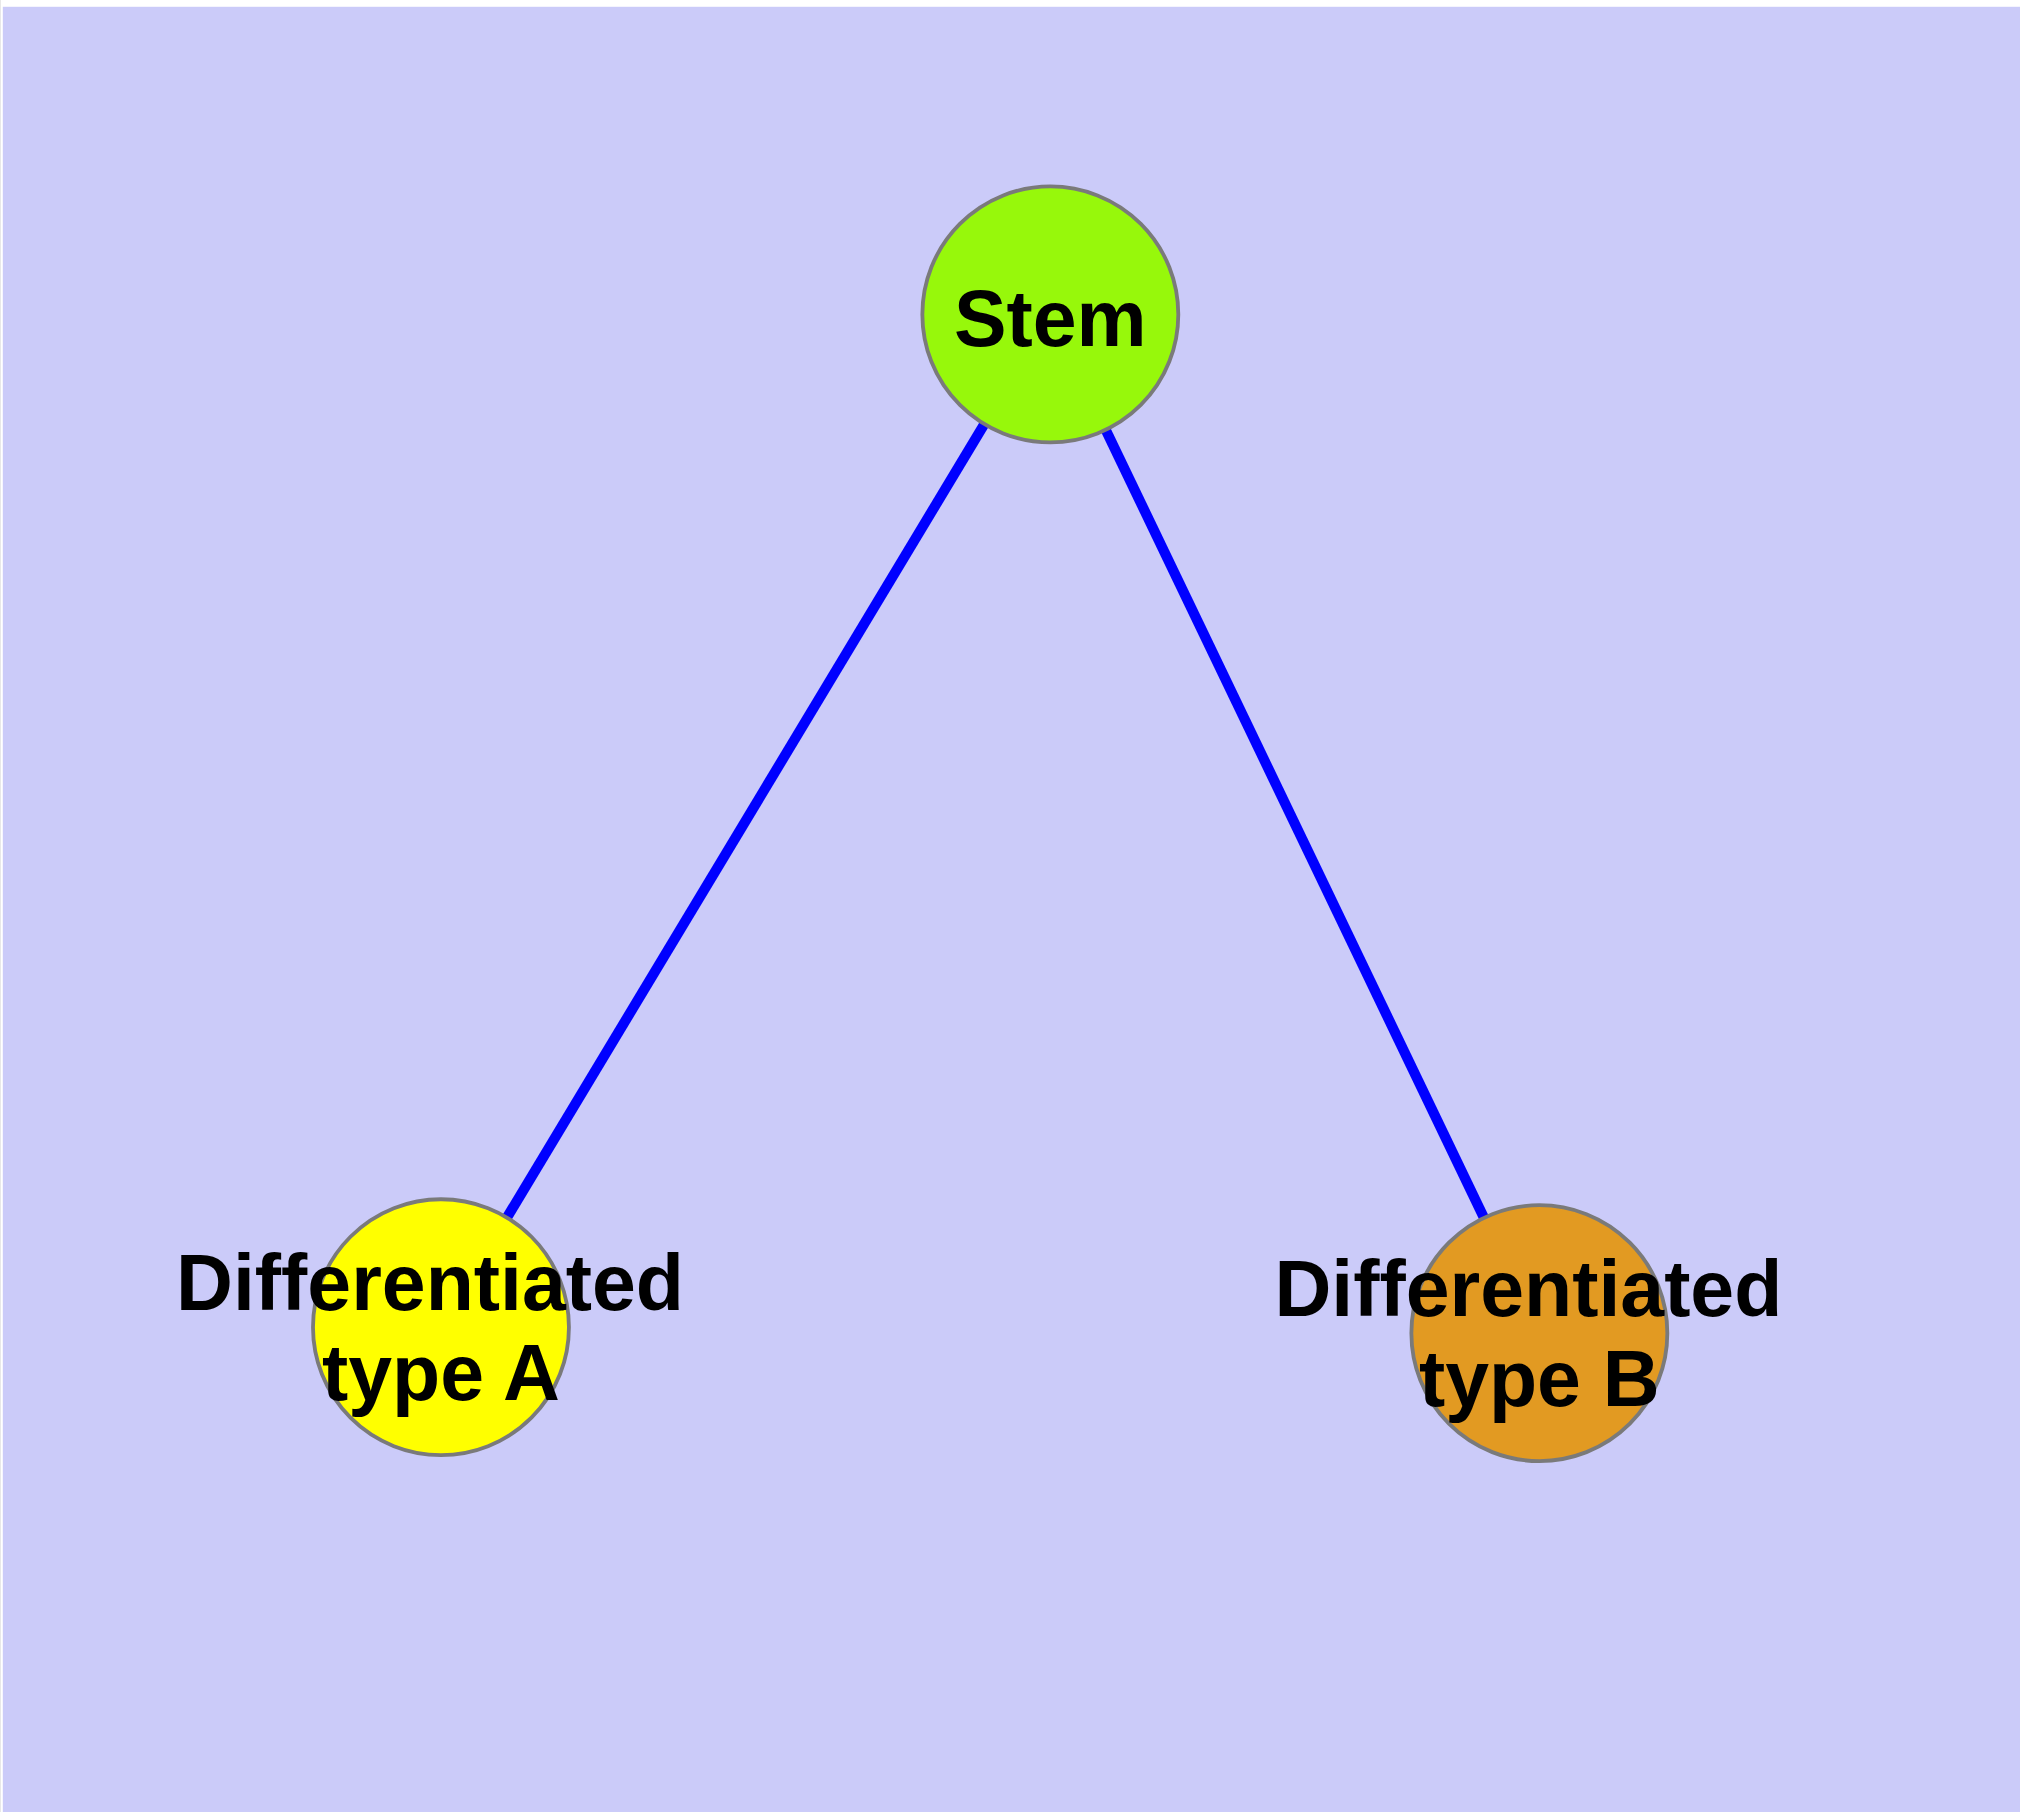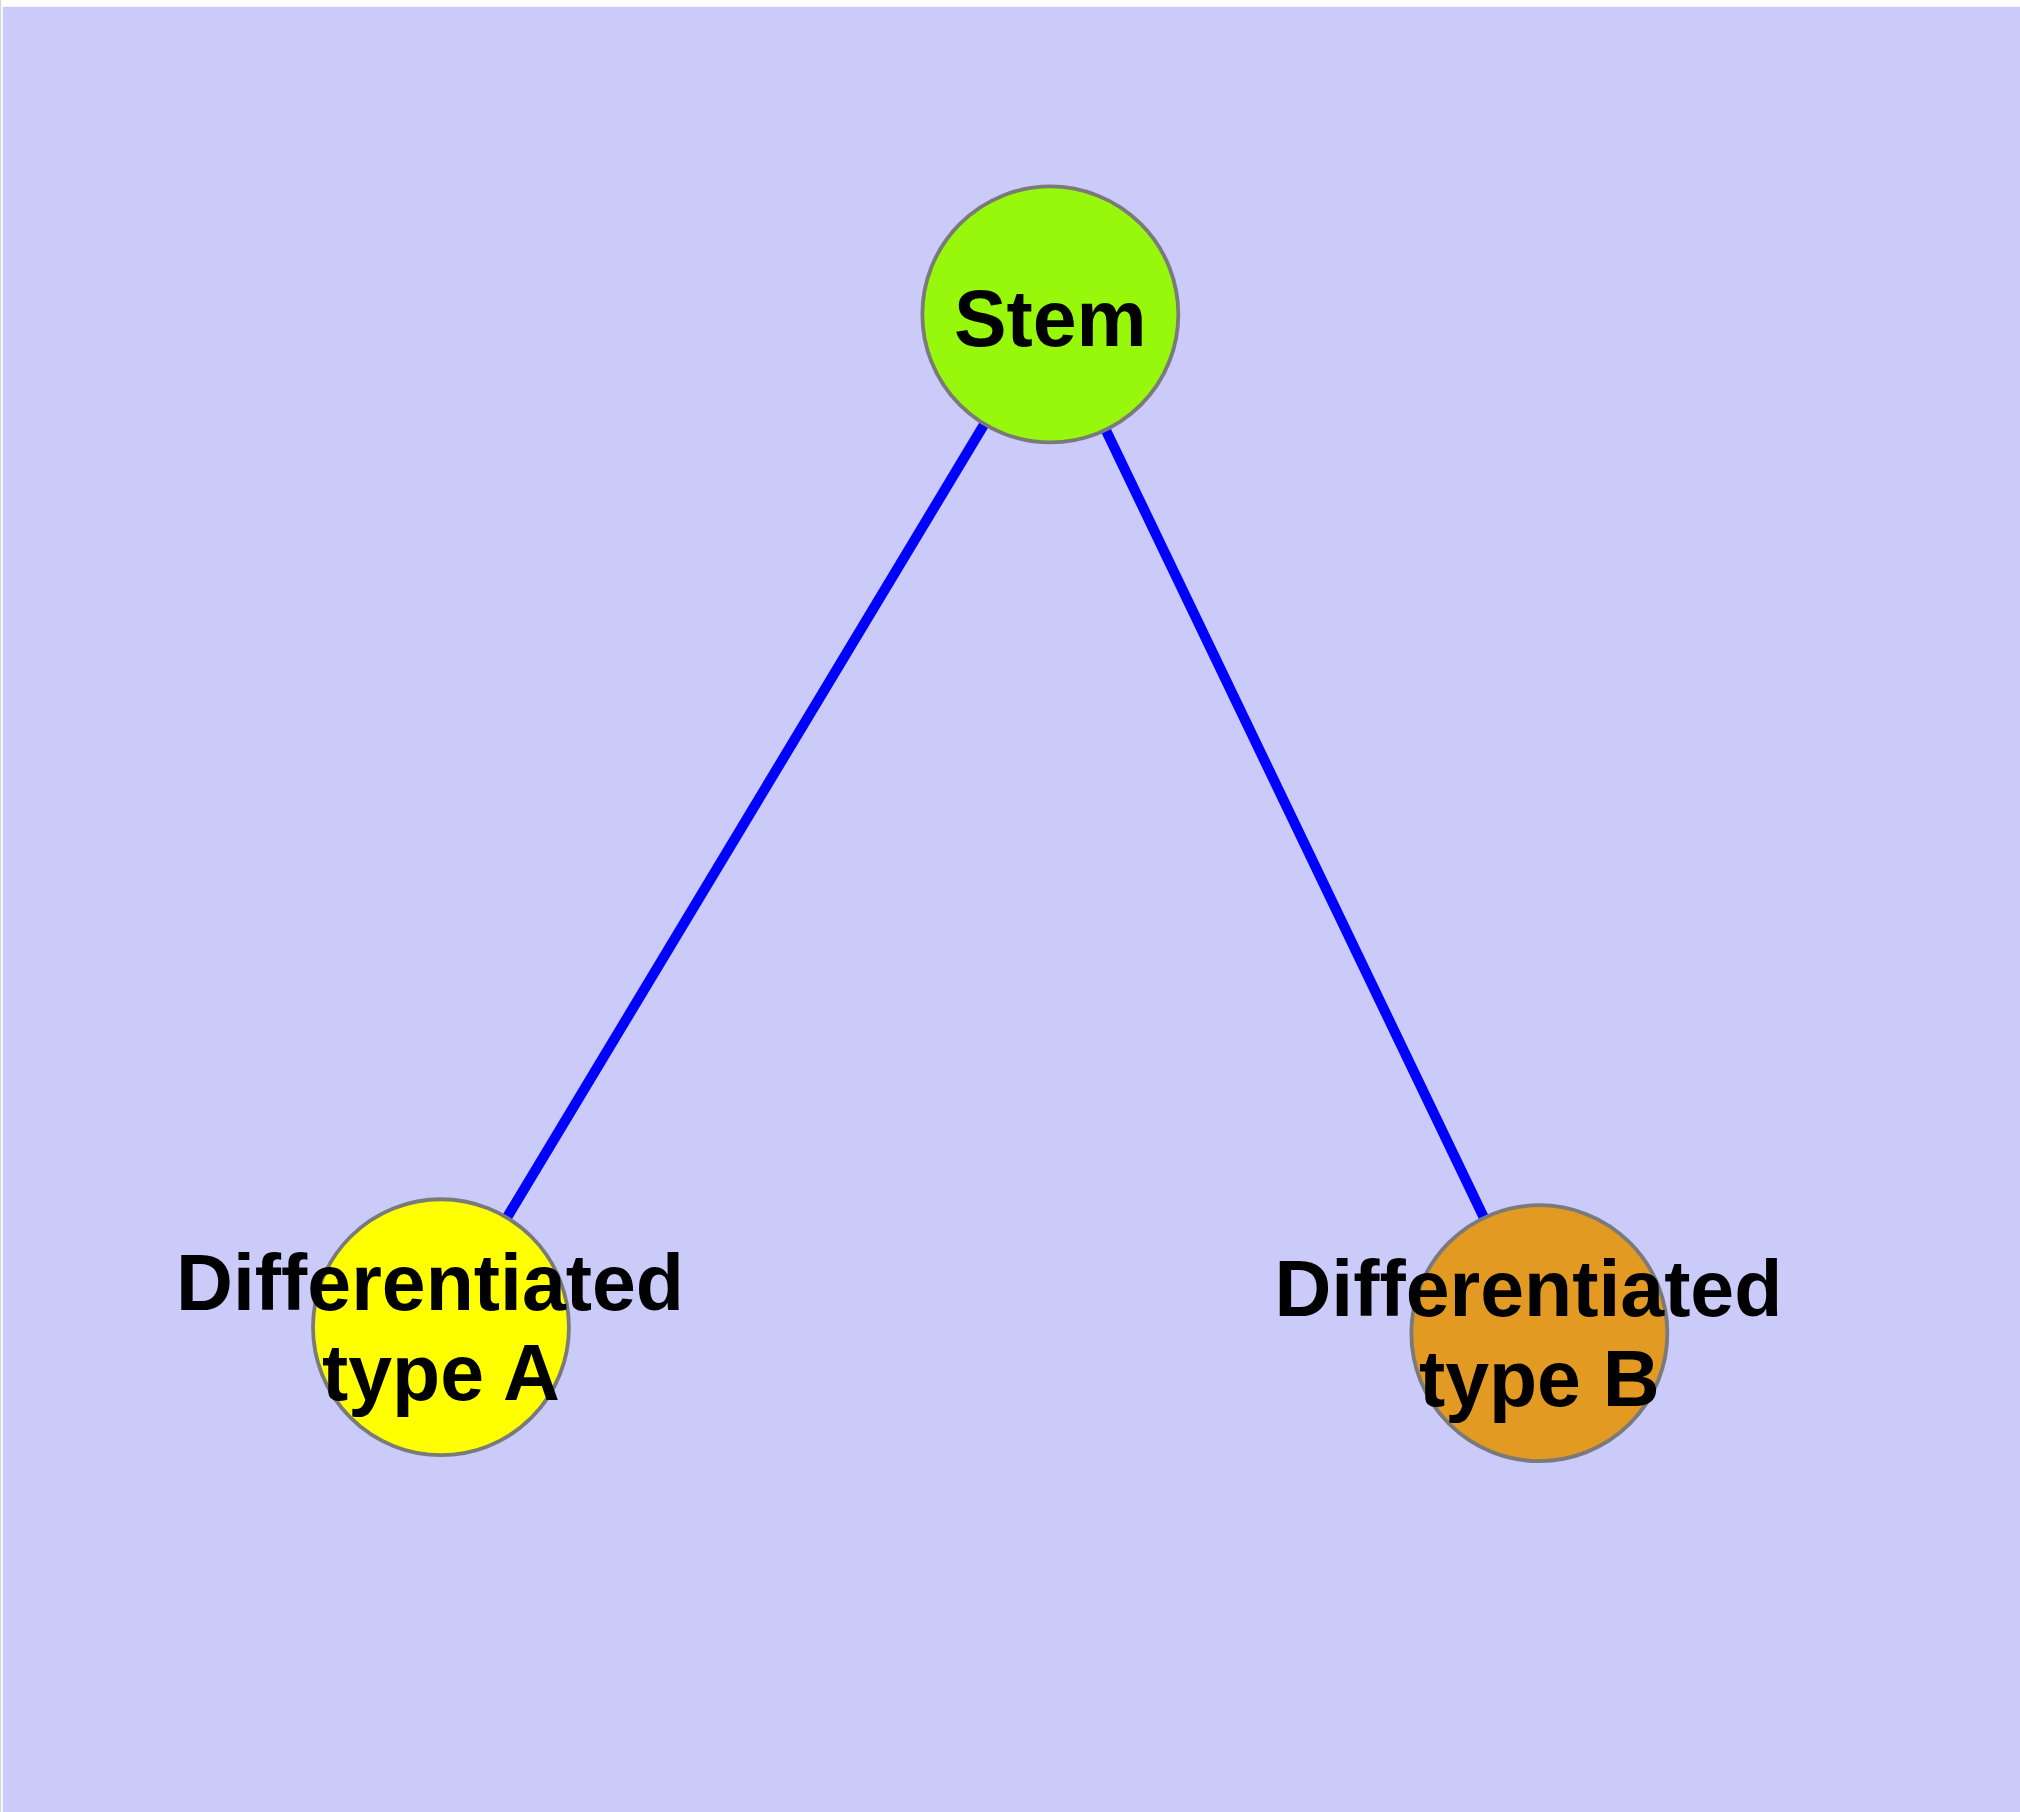--- a/index.html
+++ b/index.html
@@ -5,21 +5,21 @@
   html, body {
     margin: 0;
     padding: 0;
     background: #ffffff;
   }
   .canvas {
     position: relative;
     width: 2021px;
     height: 1812px;
     overflow: hidden;
-    background: #0f766e;
+    background: #a3a3a3;
   }
   svg { display: block; }
   .edge {
     stroke-width: 12px;
     fill: none;
   }
   .node {
     stroke-width: 4.5px;
   }
   .node-label {

